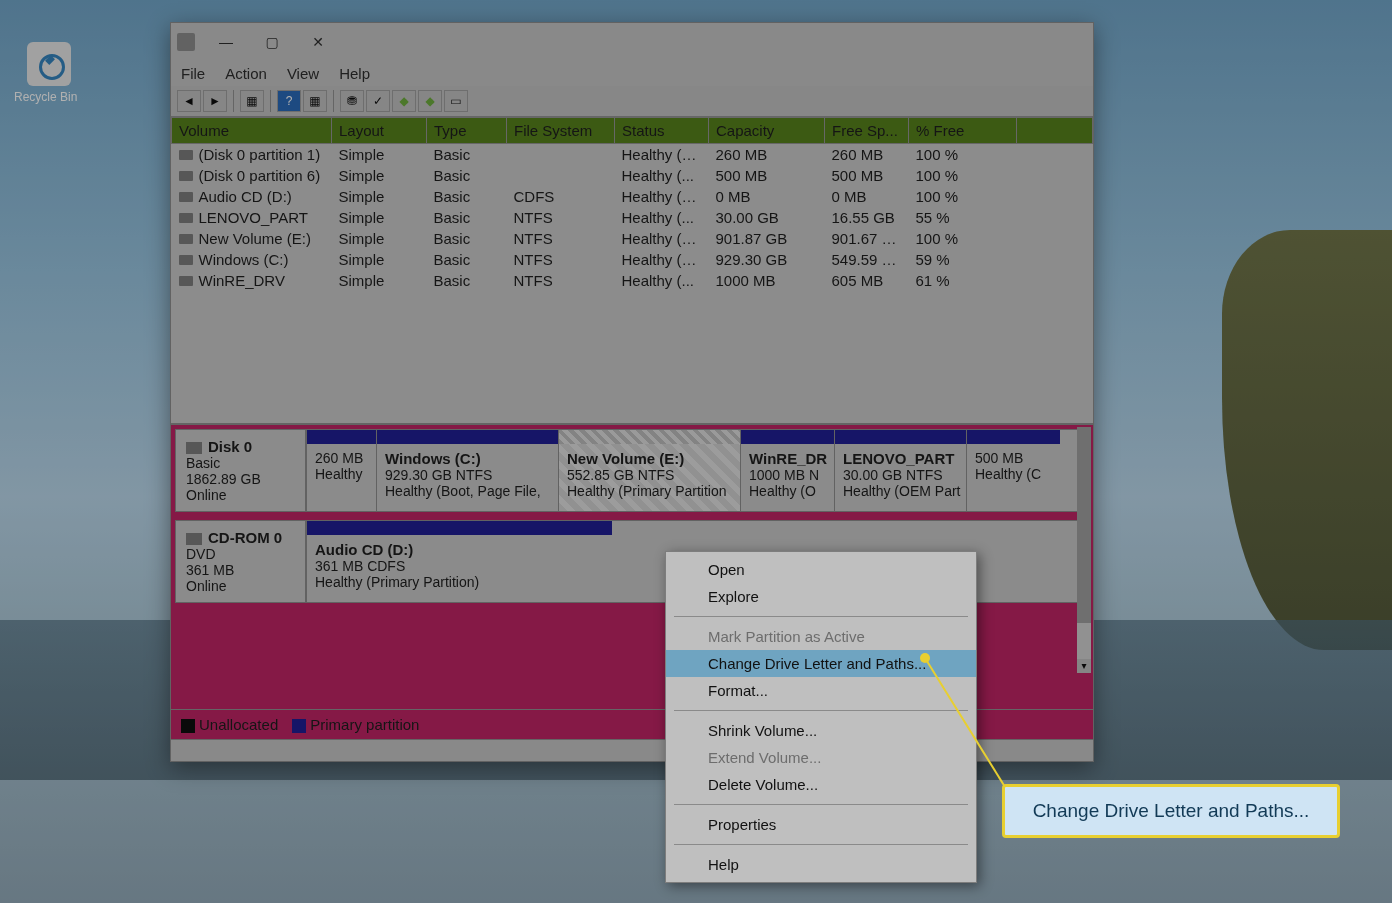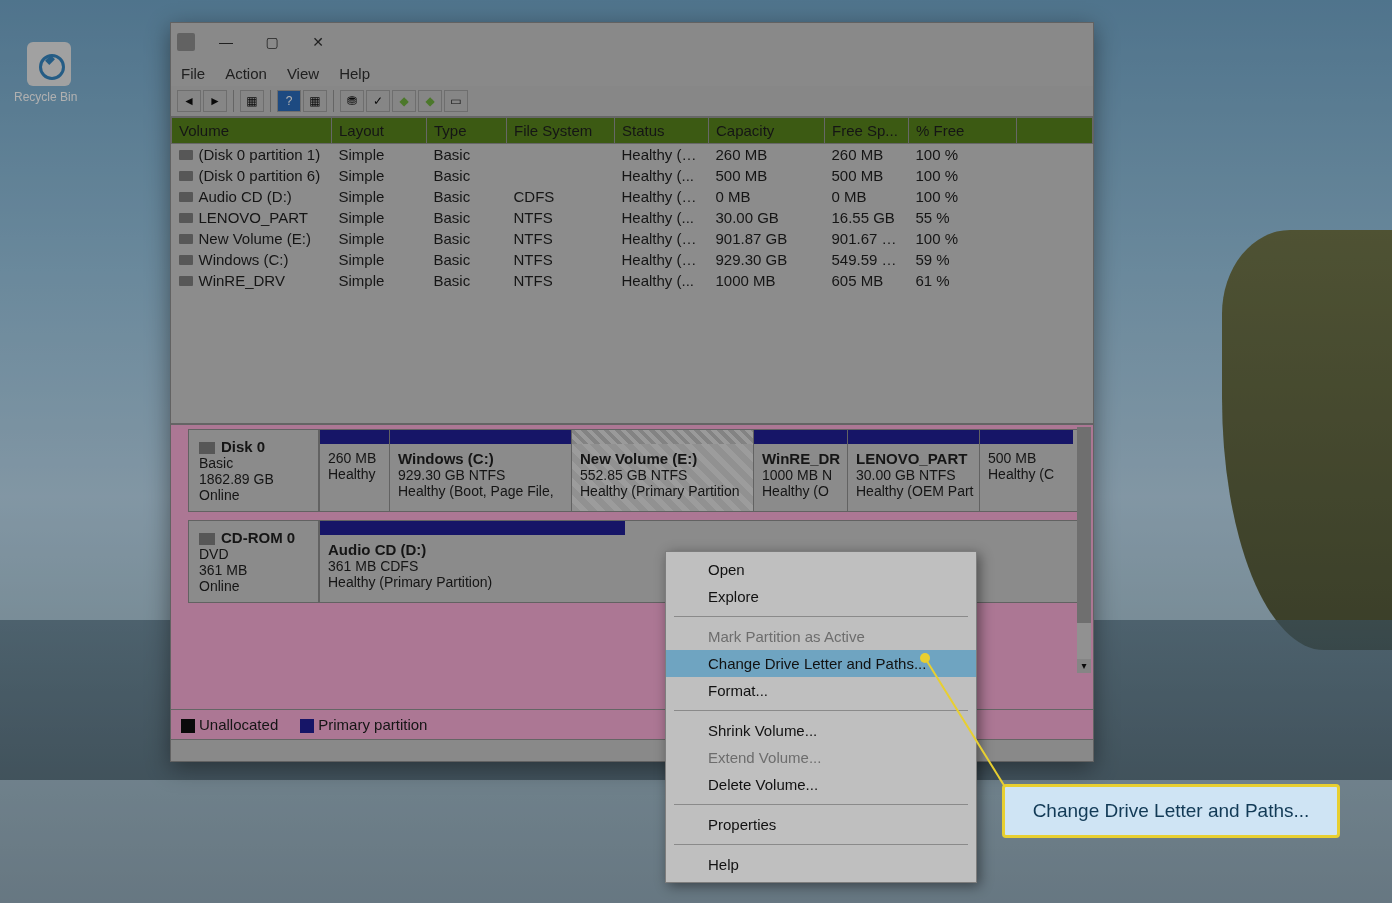--- a/index.html
+++ b/index.html
@@ -30,34 +30,34 @@
 .tool { width:24px; height:22px; background:#bfbfbf; border:1px solid #9a9a9a; display:flex; align-items:center; justify-content:center; font-size:12px; }
 .tool.sep { width:0; border:none; border-left:1px solid #8d8d8d; margin:0 4px; height:22px; background:none; }
 
 .table-wrap { background:#c8c8c8; flex:0 0 308px; border-bottom:2px solid #8a8a8a; position:relative; overflow:hidden; }
 table { width:100%; border-collapse:collapse; table-layout:fixed; }
 th { font-weight:400; font-size:15px; text-align:left; padding:4px 7px; border:1px solid #8f8f8f; background:#4d7c0f; color:#111; }
 td { font-size:15px; padding:2px 7px; color:#111; white-space:nowrap; overflow:hidden; text-overflow:ellipsis; }
 td.vol { display:flex; align-items:center; gap:6px; }
 .vicon { width:14px; height:10px; background:#777; border-radius:1px; display:inline-block; }
 
-.gview { flex:1; overflow:hidden; position:relative; background:#f9a8d4;padding-left:13px; }
+.gview { flex:1; overflow:hidden; position:relative; background:#be185d; }
 .diskrow { display:flex; border:1px solid #888; margin:4px 4px 8px 4px; background:#c6c6c6; }
 .diskinfo { width:130px; padding:8px 10px; font-size:14px; color:#111; border-right:1px solid #888; }
 .diskinfo .dname { font-weight:600; font-size:15px; }
 .diskinfo .di-icon { display:inline-block; width:16px; height:12px; background:#777; margin-right:6px; vertical-align:middle; }
 .parts { flex:1; display:flex; }
 .part { border-left:1px solid #888; display:flex; flex-direction:column; overflow:hidden; }
 .part .phead { height:14px; background:#13118f; }
 .part.sel .phead { background:repeating-linear-gradient(45deg,#bbb,#bbb 4px,#ddd 4px,#ddd 8px); }
 .part .pbody { flex:1; padding:6px 8px; font-size:14px; color:#111; white-space:nowrap; overflow:hidden; }
 .part.sel { background:repeating-linear-gradient(45deg,#cfcfcf,#cfcfcf 6px,#e0e0e0 6px,#e0e0e0 12px); }
 .part .pname { font-weight:600; font-size:15px; }
 
-.legend { display:flex; gap:22px; padding:6px 10px; font-size:15px; color:#111; border-top:1px solid #8c8c8c; }
+.legend { display:flex; gap:14px; padding:6px 10px; font-size:15px; color:#111; border-top:1px solid #8c8c8c; }
 .leg-sw { width:14px; height:14px; display:inline-block; vertical-align:middle; margin-right:4px; }
 .leg1 { background:#000; }
 .leg2 { background:#13118f; }
 .statusbar { height:22px; background:#c4c4c4; border-top:1px solid #8c8c8c; }
 .gv-scroll { position:absolute; right:2px; top:2px; width:14px; height:246px; background:#d0d0d0; }
 .gv-scroll .thumb { width:100%; height:196px; background:#9c9c9c; margin-top:0; }
 .gv-scroll .down { position:absolute; bottom:0; width:100%; height:14px; background:#bdbdbd; text-align:center; font-size:10px; line-height:14px; }
 
 .ctxmenu { position:absolute; left:665px; top:551px; width:312px; background:#bfbfbf; border:1px solid #7d7d7d; box-shadow:3px 3px 12px rgba(0,0,0,0.45); padding:4px 0; z-index:10; }
 .ctx-item { padding:5px 42px; font-size:15px; color:#111; cursor:pointer; }

